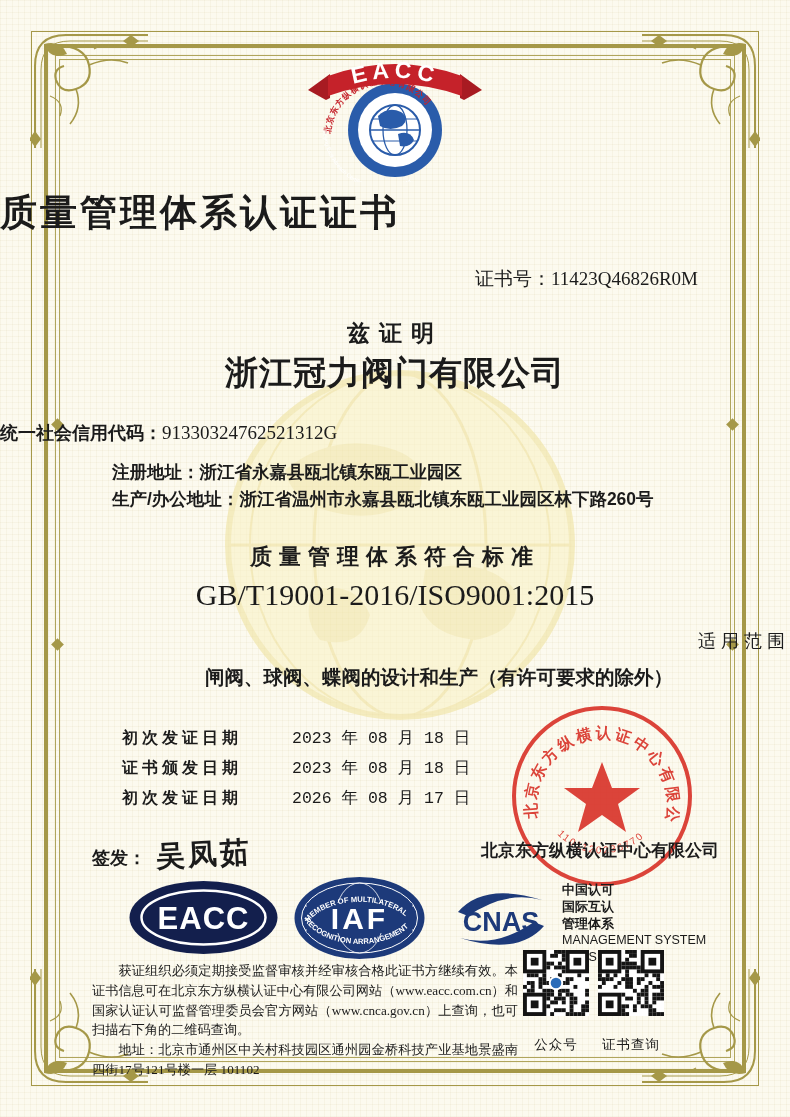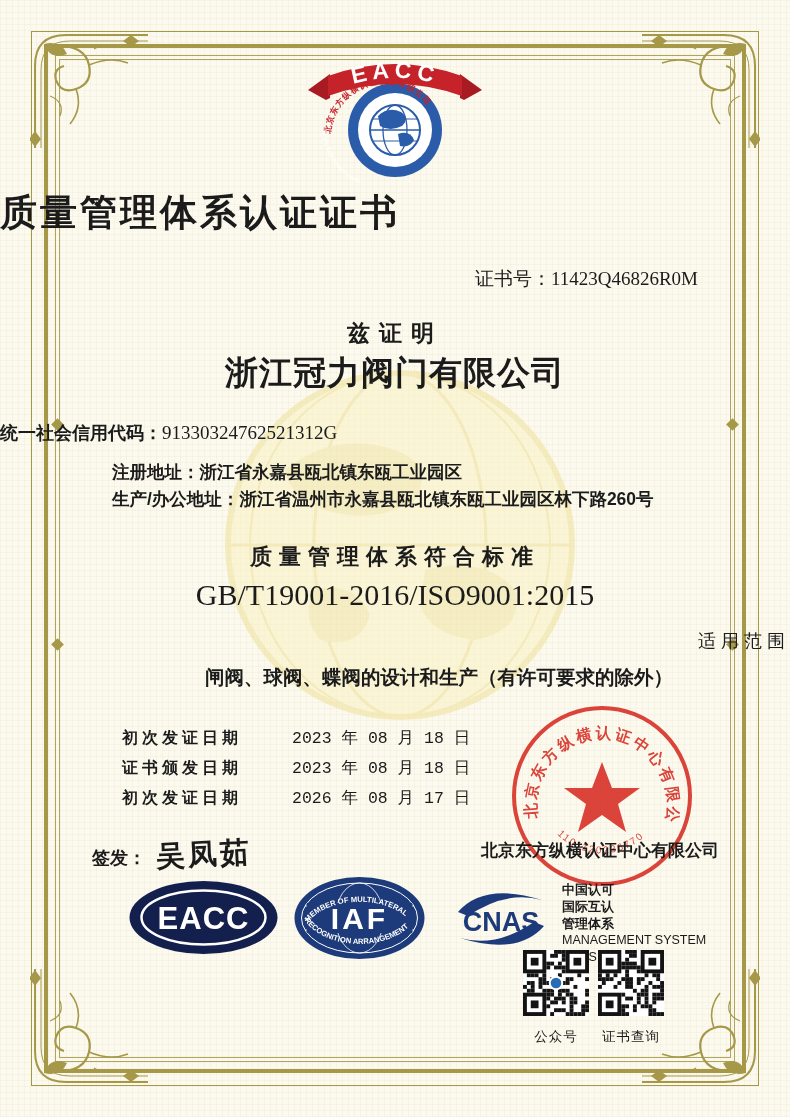--- a/index.html
+++ b/index.html
@@ -51,21 +51,21 @@
   .logo-eacc{left:127px;top:879px;width:153px;height:77px;}
   .logo-iaf{left:293px;top:876px;width:133px;height:84px;}
   .logo-cnas{left:446px;top:886px;width:110px;height:66px;}
   .cnastext{left:562px;top:881px;font-size:13px;line-height:1.32;font-weight:600;}
   .cnastext .en{font-size:12.5px;font-weight:400;}
   .footer{left:92px;top:961px;width:426px;font-family:"Liberation Serif","DejaVu Serif",serif;font-size:13.2px;line-height:1.5;text-align:justify;}
   .footer p{margin:0;text-indent:2em;}
   .qrbox{width:66px;text-align:center;}
   .qr1{left:523px;top:950px;} .qr2{left:598px;top:950px;}
   .qrbox svg{width:66px;height:66px;display:block;background:#fff;}
-  .qrlabel{font-size:13.5px;margin-top:12px;letter-spacing:1px;}
+  .qrlabel{font-size:13.5px;margin-top:20px;letter-spacing:1px;}
 </style>
 </head>
 <body>
 
 <svg width="0" height="0" style="position:absolute">
   <defs>
     <g id="corner" fill="none" stroke="#a59848">
       <path d="M5 118 V36 Q5 5 36 5 H118" stroke-width="2"></path>
       <path d="M11 118 V40 Q11 11 40 11 H118" stroke-width="1"></path>
       <path d="M16 16 Q54 12 59 35 Q63 53 46 59 Q31 64 26 50 Q23 39 34 36" stroke-width="2.2"></path>
@@ -214,20 +214,24 @@
   </svg>
 
   <div class="abs cnastext">
     <div>中国认可</div>
     <div>国际互认</div>
     <div>管理体系</div>
     <div class="en">MANAGEMENT SYSTEM</div>
     <div class="en">CNAS C114-M</div>
   </div>
 
+  <div class="abs footer">
+    <p>获证组织必须定期接受监督审核并经审核合格此证书方继续有效。本证书信息可在北京东方纵横认证中心有限公司网站（www.eacc.com.cn）和国家认证认可监督管理委员会官方网站（www.cnca.gov.cn）上查询，也可扫描右下角的二维码查询。</p>
+    <p>地址：北京市通州区中关村科技园区通州园金桥科技产业基地景盛南四街17号121号楼一层 101102</p>
+  </div>
 
   <div class="abs qrbox qr1">
     <svg viewBox="0 0 68 68" fill="#141414">
       <g>
         <rect x="0" y="0" width="24" height="24"></rect>
           <rect x="4" y="4" width="16" height="16" fill="#fff"></rect>
           <rect x="8" y="8" width="8" height="8"></rect>
         <rect x="44" y="0" width="24" height="24"></rect>
           <rect x="48" y="4" width="16" height="16" fill="#fff"></rect>
           <rect x="52" y="8" width="8" height="8"></rect>

